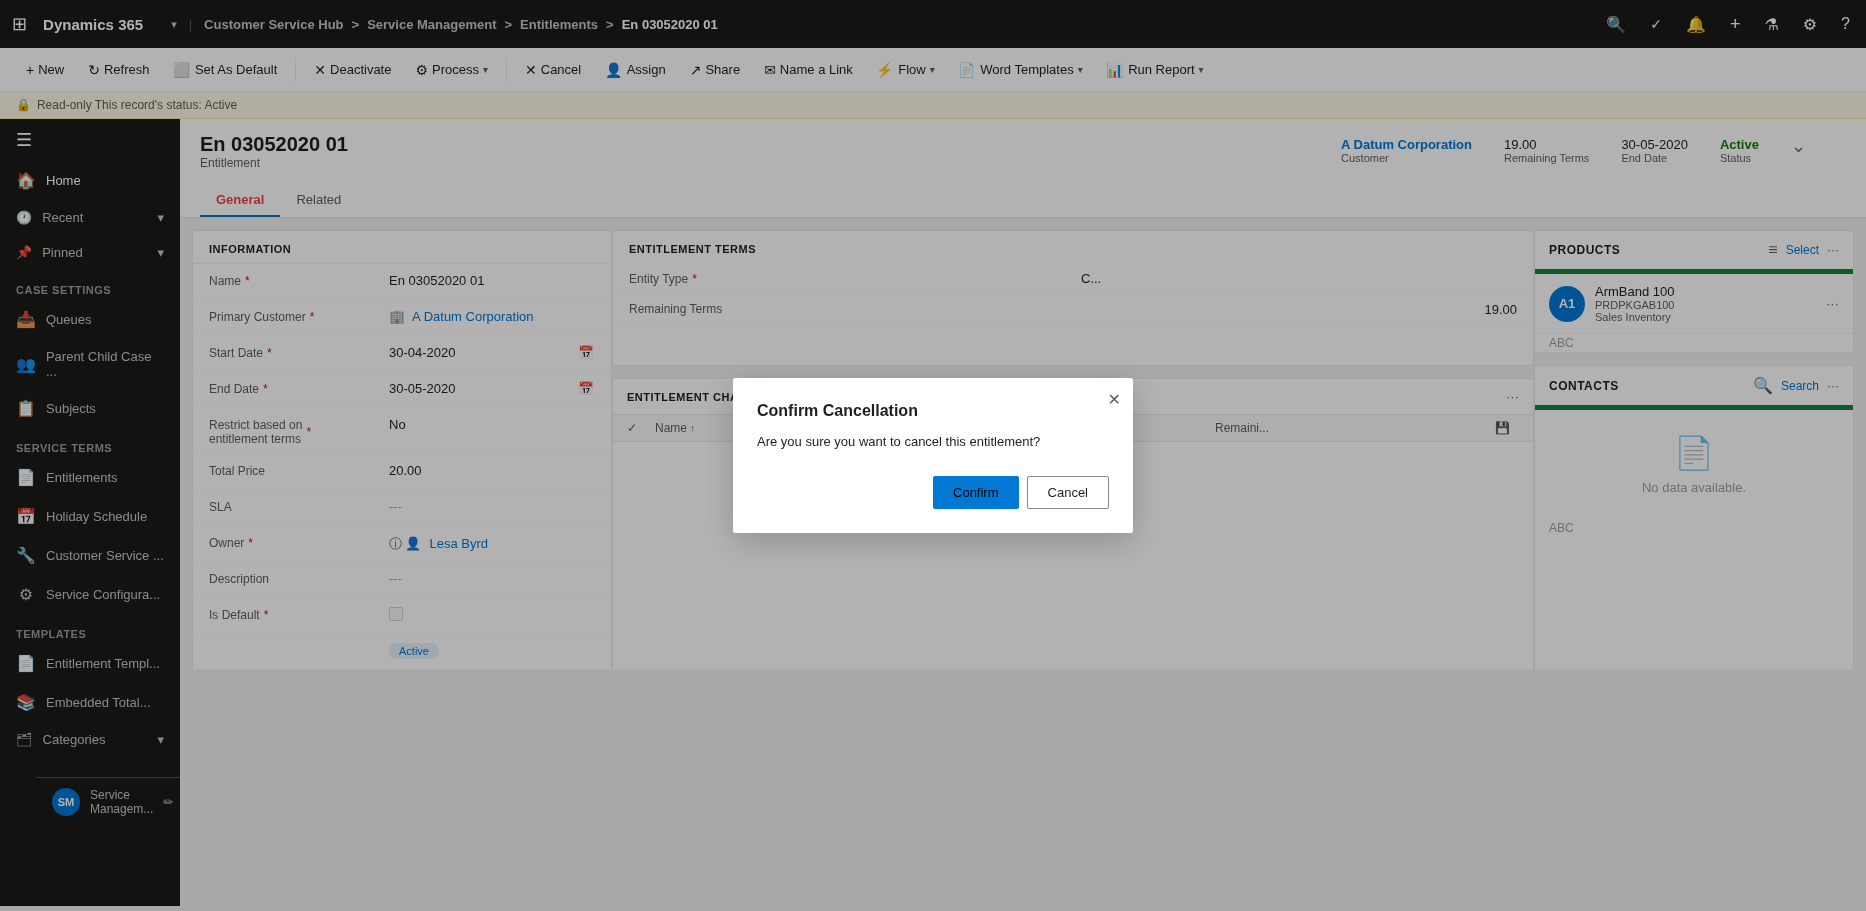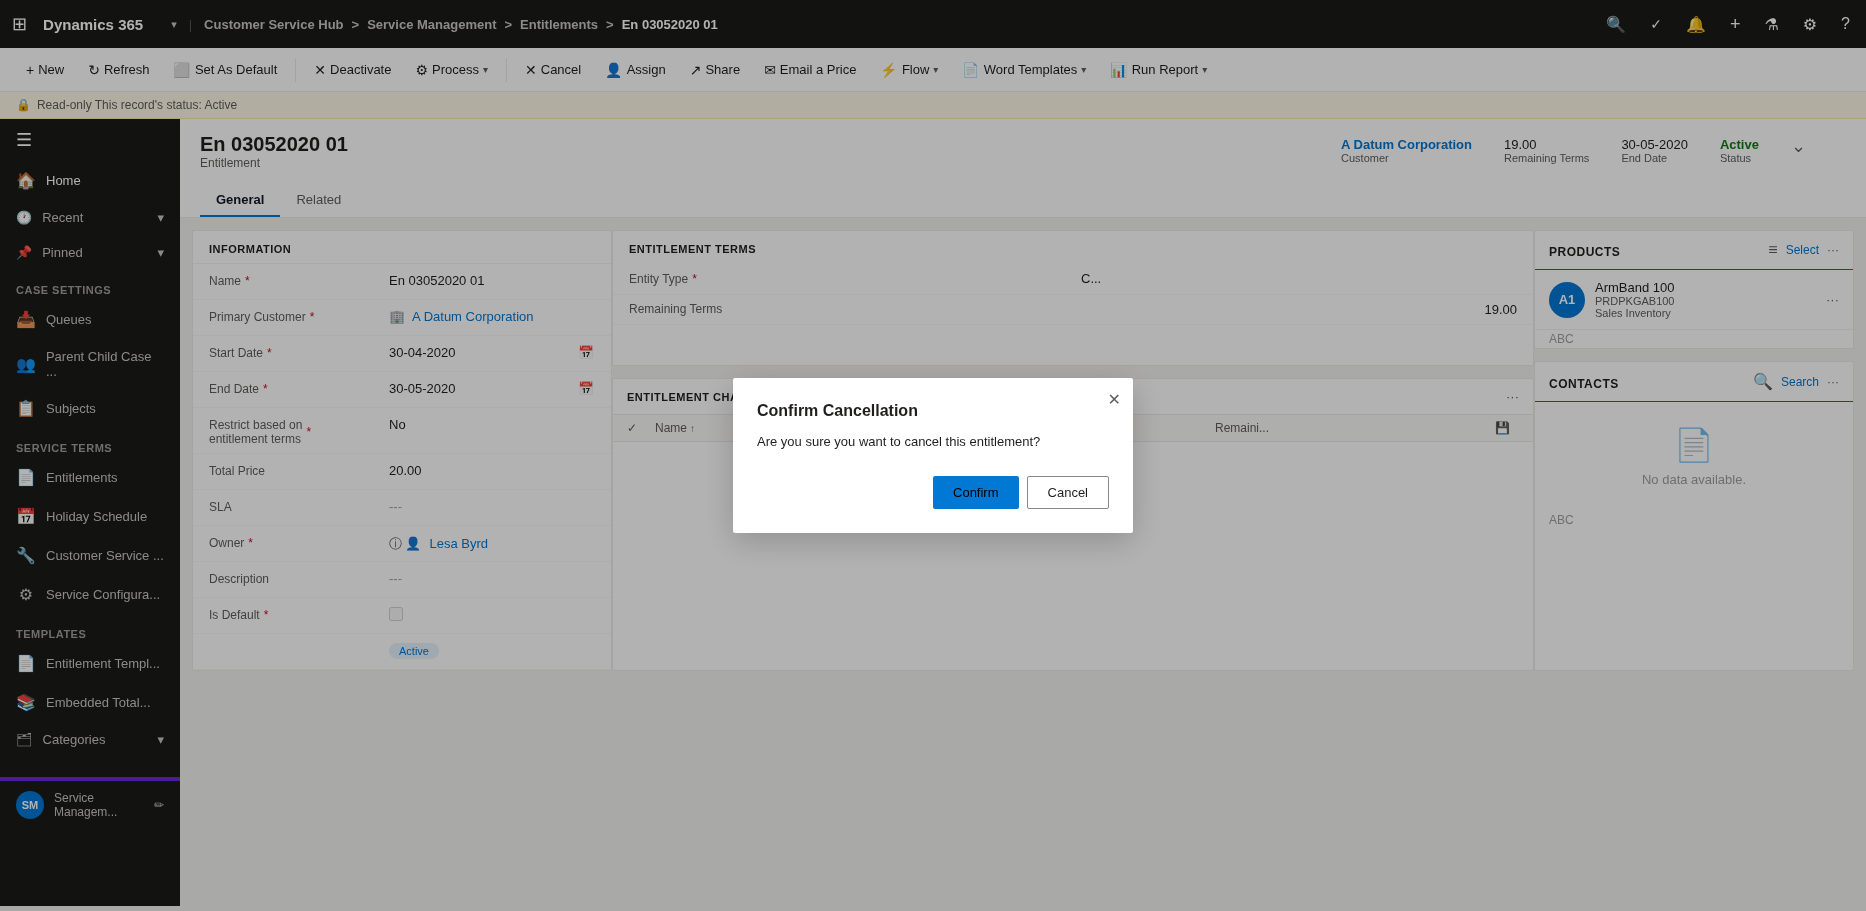--- a/index.html
+++ b/index.html
@@ -129,26 +129,27 @@
       align-items: center;
       justify-content: space-between;
       padding: 10px 16px;
       cursor: pointer;
       color: #c8c6c4;
     }
     .sidebar-item-with-arrow .left { display: flex; align-items: center; gap: 10px; }
     .sidebar-footer {
       margin-top: auto;
       padding: 10px 16px;
-      border-top: 4px solid #6d28d9;
+      border-top: 1px solid #6d28d9;
       display: flex;
       align-items: center;
       gap: 10px;
       color: #c8c6c4;
       font-size: 12px;
+      margin-left: 36px;
     }
     .avatar-sm {
       width: 28px; height: 28px;
       border-radius: 50%;
       background: #0078d4;
       display: flex; align-items: center; justify-content: center;
       color: #fff; font-size: 11px; font-weight: 600;
       flex-shrink: 0;
     }
 
@@ -174,21 +175,21 @@
     .header-field-value.link { color: #0078d4; cursor: pointer; font-weight: 600; }
     .header-field-value.active-badge { color: #107c10; font-weight: 600; }
     .record-tabs { display: flex; gap: 0; }
     .tab-item {
       padding: 8px 16px;
       font-size: 13px;
       cursor: pointer;
       color: #605e5c;
       border-bottom: 2px solid transparent;
     }
-    .tab-item.active { color: #0f172a; border-bottom: 2px solid #0078d4; font-weight: 600; }
+    .tab-item.active { color: #ef4444; border-bottom: 2px solid #0078d4; font-weight: 600; }
 
     
     .form-body {
       display: flex;
       gap: 0;
       padding: 12px;
       position: relative;
     }
     .form-col { background: #fff; border: 1px solid #edebe9; border-radius: 2px; }
     .form-col-left { flex: 0 0 420px; }
@@ -240,24 +241,24 @@
       align-items: center;
       justify-content: space-between;
     }
     .ent-terms-row { display: flex; padding: 7px 16px; border-bottom: 1px solid #f9f8f7; }
     .ent-terms-label { flex: 1; font-size: 12px; color: #605e5c; }
     .ent-terms-value { font-size: 13px; color: #201f1e; }
 
     
     .panel-header {
       display: flex;
-      align-items: flex-end;
+      align-items: center;
       justify-content: space-between;
       padding: 10px 14px;
-      border-bottom: 1px solid #15803d;
+      border-bottom: 5px solid #15803d;
     }
     .panel-title { font-size: 12px; font-weight: 700; text-transform: uppercase; letter-spacing: 0.5px; color: #201f1e; }
     .panel-actions { display: flex; align-items: center; gap: 8px; font-size: 12px; color: #0078d4; cursor: pointer; }
     .product-item { display: flex; align-items: center; gap: 10px; padding: 10px 14px; border-bottom: 1px solid #f3f2f1; }
     .product-avatar { width: 36px; height: 36px; border-radius: 50%; background: #0078d4; display: flex; align-items: center; justify-content: center; color: #fff; font-size: 13px; font-weight: 600; flex-shrink: 0; }
     .product-name { font-size: 13px; color: #201f1e; font-weight: 500; }
     .product-sub { font-size: 11px; color: #605e5c; }
     .abc-label { padding: 2px 14px; font-size: 12px; color: #a19f9d; }
 
     
@@ -382,21 +383,21 @@
   <button class="cmd-btn">
     <span class="icon">👤</span>
     <span>Assign</span>
   </button>
   <button class="cmd-btn">
     <span class="icon">↗</span>
     <span>Share</span>
   </button>
   <button class="cmd-btn">
     <span class="icon">✉</span>
-    <span>Email a Price</span>
+    <span>Name a Link</span>
   </button>
   <button class="cmd-btn">
     <span class="icon">⚡</span>
     <span>Flow</span>
     <span class="dropdown-arrow">▾</span>
   </button>
   <button class="cmd-btn">
     <span class="icon">📄</span>
     <span>Word Templates</span>
     <span class="dropdown-arrow">▾</span>

